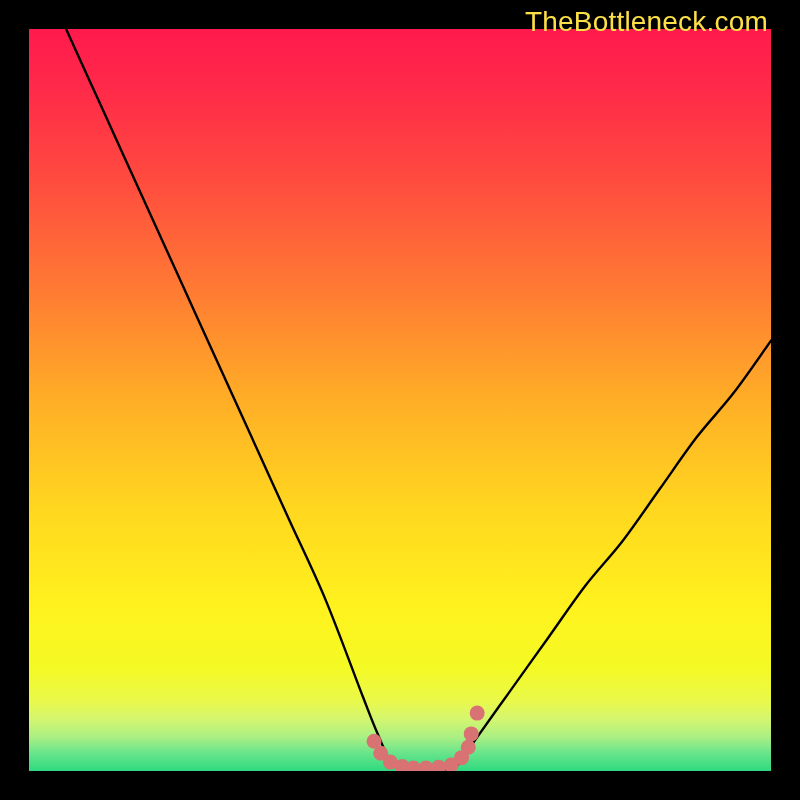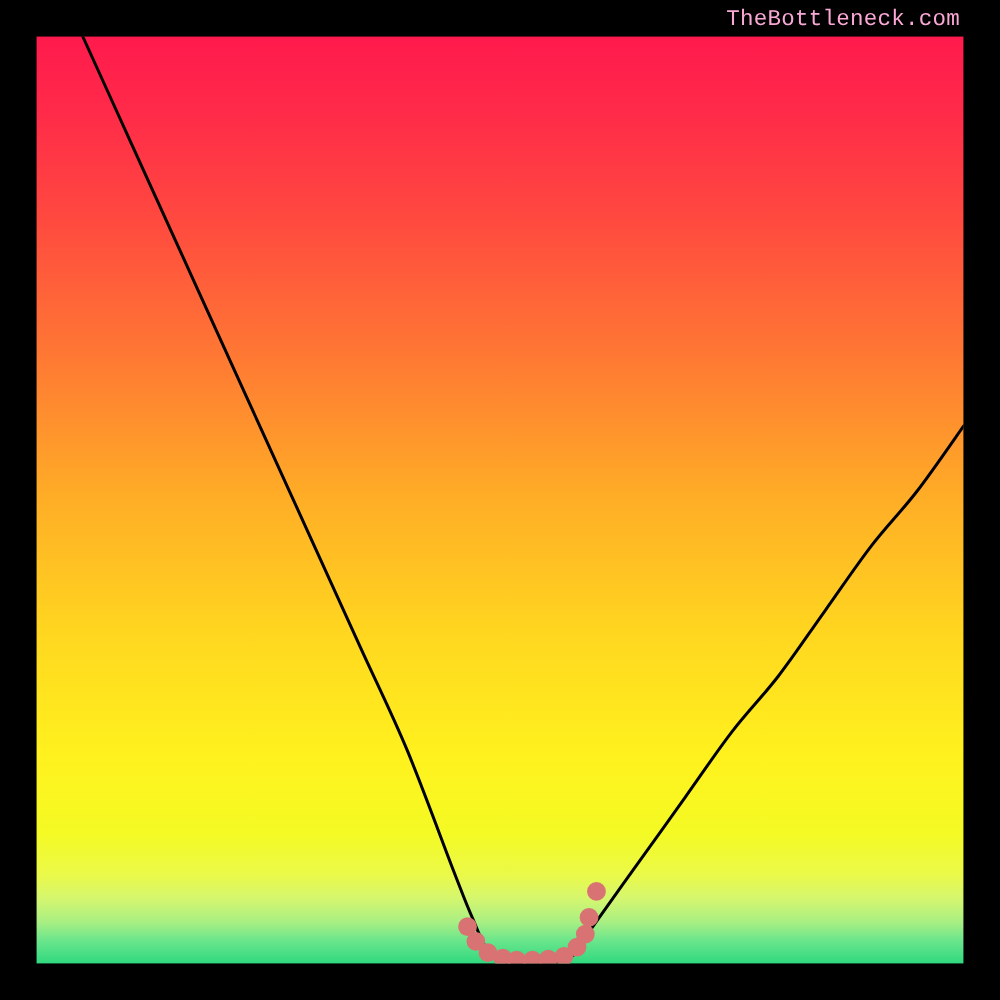--- a/index.html
+++ b/index.html
@@ -31,24 +31,24 @@
   .dots-svg {
     position: absolute;
     inset: 0;
     width: 100%;
     height: 100%;
   }
   .watermark {
     position: absolute;
     top: 6px;
     right: 32px;
-    font-family: Liberation Mono, monospace;
-    font-size: 18px;
+    font-family: Liberation Sans, sans-serif;
+    font-size: 28px;
     font-weight: 500;
-    color: #f9a8d4;
+    color: #fde047;
     letter-spacing: 0.2px;
   }
 </style>
 </head>
 <body>
 
 <div class="frame">
 
   <div class="plot-area">
 

